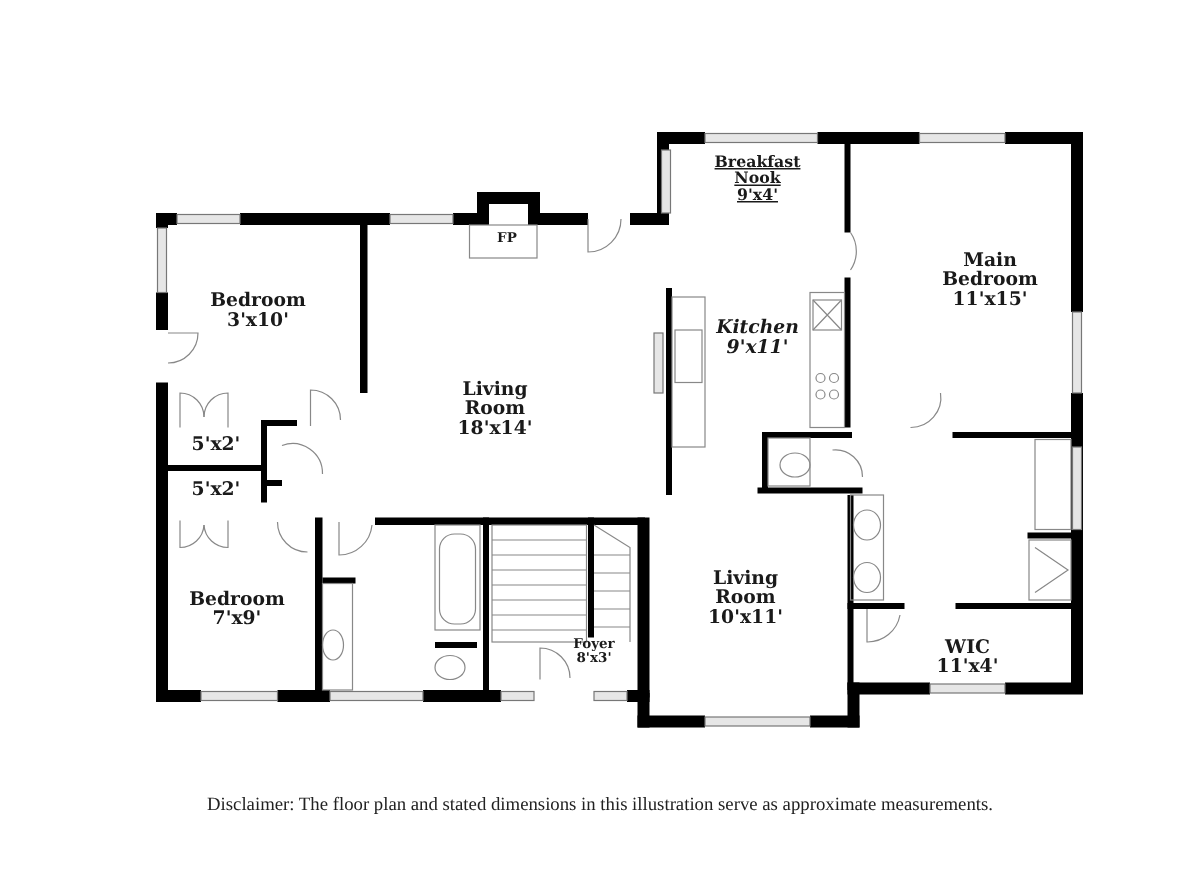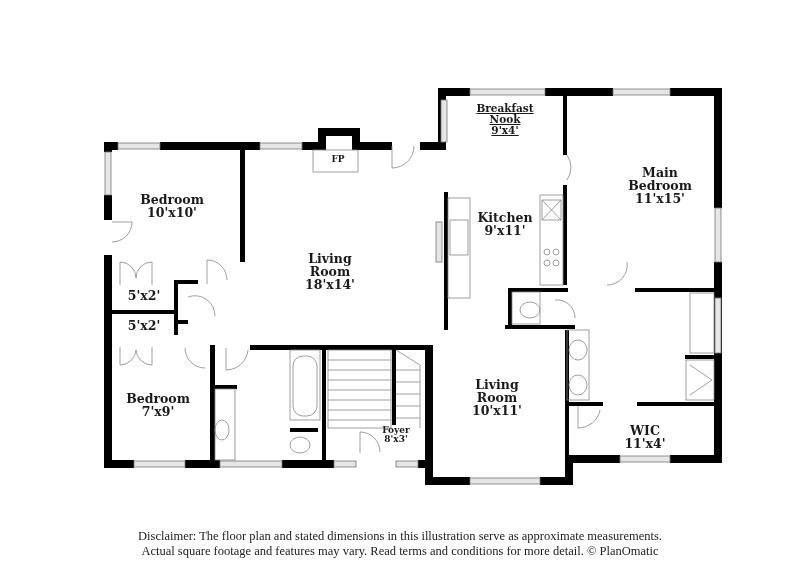--- a/index.html
+++ b/index.html
@@ -140,36 +140,36 @@
   </g>
   <g stroke="#888" stroke-width="0.8" fill="none">
     <rect x="328" y="350" width="63" height="78"></rect>
     <path d="M328 360 H391 M328 370 H391 M328 380 H391 M328 390 H391 M328 400 H391 M328 410 H391 M328 420 H391"></path>
     <path d="M396 350 L420 365 L420 428 M396 370 H420 M396 382 H420 M396 394 H420 M396 406 H420 M396 418 H420"></path>
   </g>
 </svg>
 
 <div class="lbl big" style="left:172px;top:193px;">
   <span>Bedroom</span>
-  <span>10'x10'</span>
+  <span>3'x10'</span>
 </div>
 <div class="lbl xs" style="left:338px;top:155px;">
   <span>FP</span>
 </div>
 <div class="lbl big" style="left:330px;top:224px;margin-top:28px;">
   <span>Living</span>
   <span>Room</span>
   <span>18'x14'</span>
 </div>
 <div class="lbl sm" style="left:505px;top:103px;">
   <span>Breakfast</span>
   <span>Nook</span>
   <span>9'x4'</span>
 </div>
-<div class="lbl big" style="left:505px;top:211px;">
+<div class="lbl big" style="left:505px;top:211px;font-style:italic;">
   <span>Kitchen</span>
   <span>9'x11'</span>
 </div>
 <div class="lbl big" style="left:650px;top:166px;margin-left:10px;">
   <span>Main</span>
   <span>Bedroom</span>
   <span>11'x15'</span>
 </div>
 <div class="lbl big" style="left:144px;top:289px;">
   <span>5'x2'</span>
@@ -190,14 +190,13 @@
   <span>Room</span>
   <span>10'x11'</span>
 </div>
 <div class="lbl big" style="left:645px;top:424px;">
   <span>WIC</span>
   <span>11'x4'</span>
 </div>
 
 <div class="disclaimer">
   <div>Disclaimer: The floor plan and stated dimensions in this illustration serve as approximate measurements.</div>
-  <div>Actual square footage and features may vary. Read terms and conditions for more detail. © PlanOmatic</div>
 </div>
 
 </body></html>

